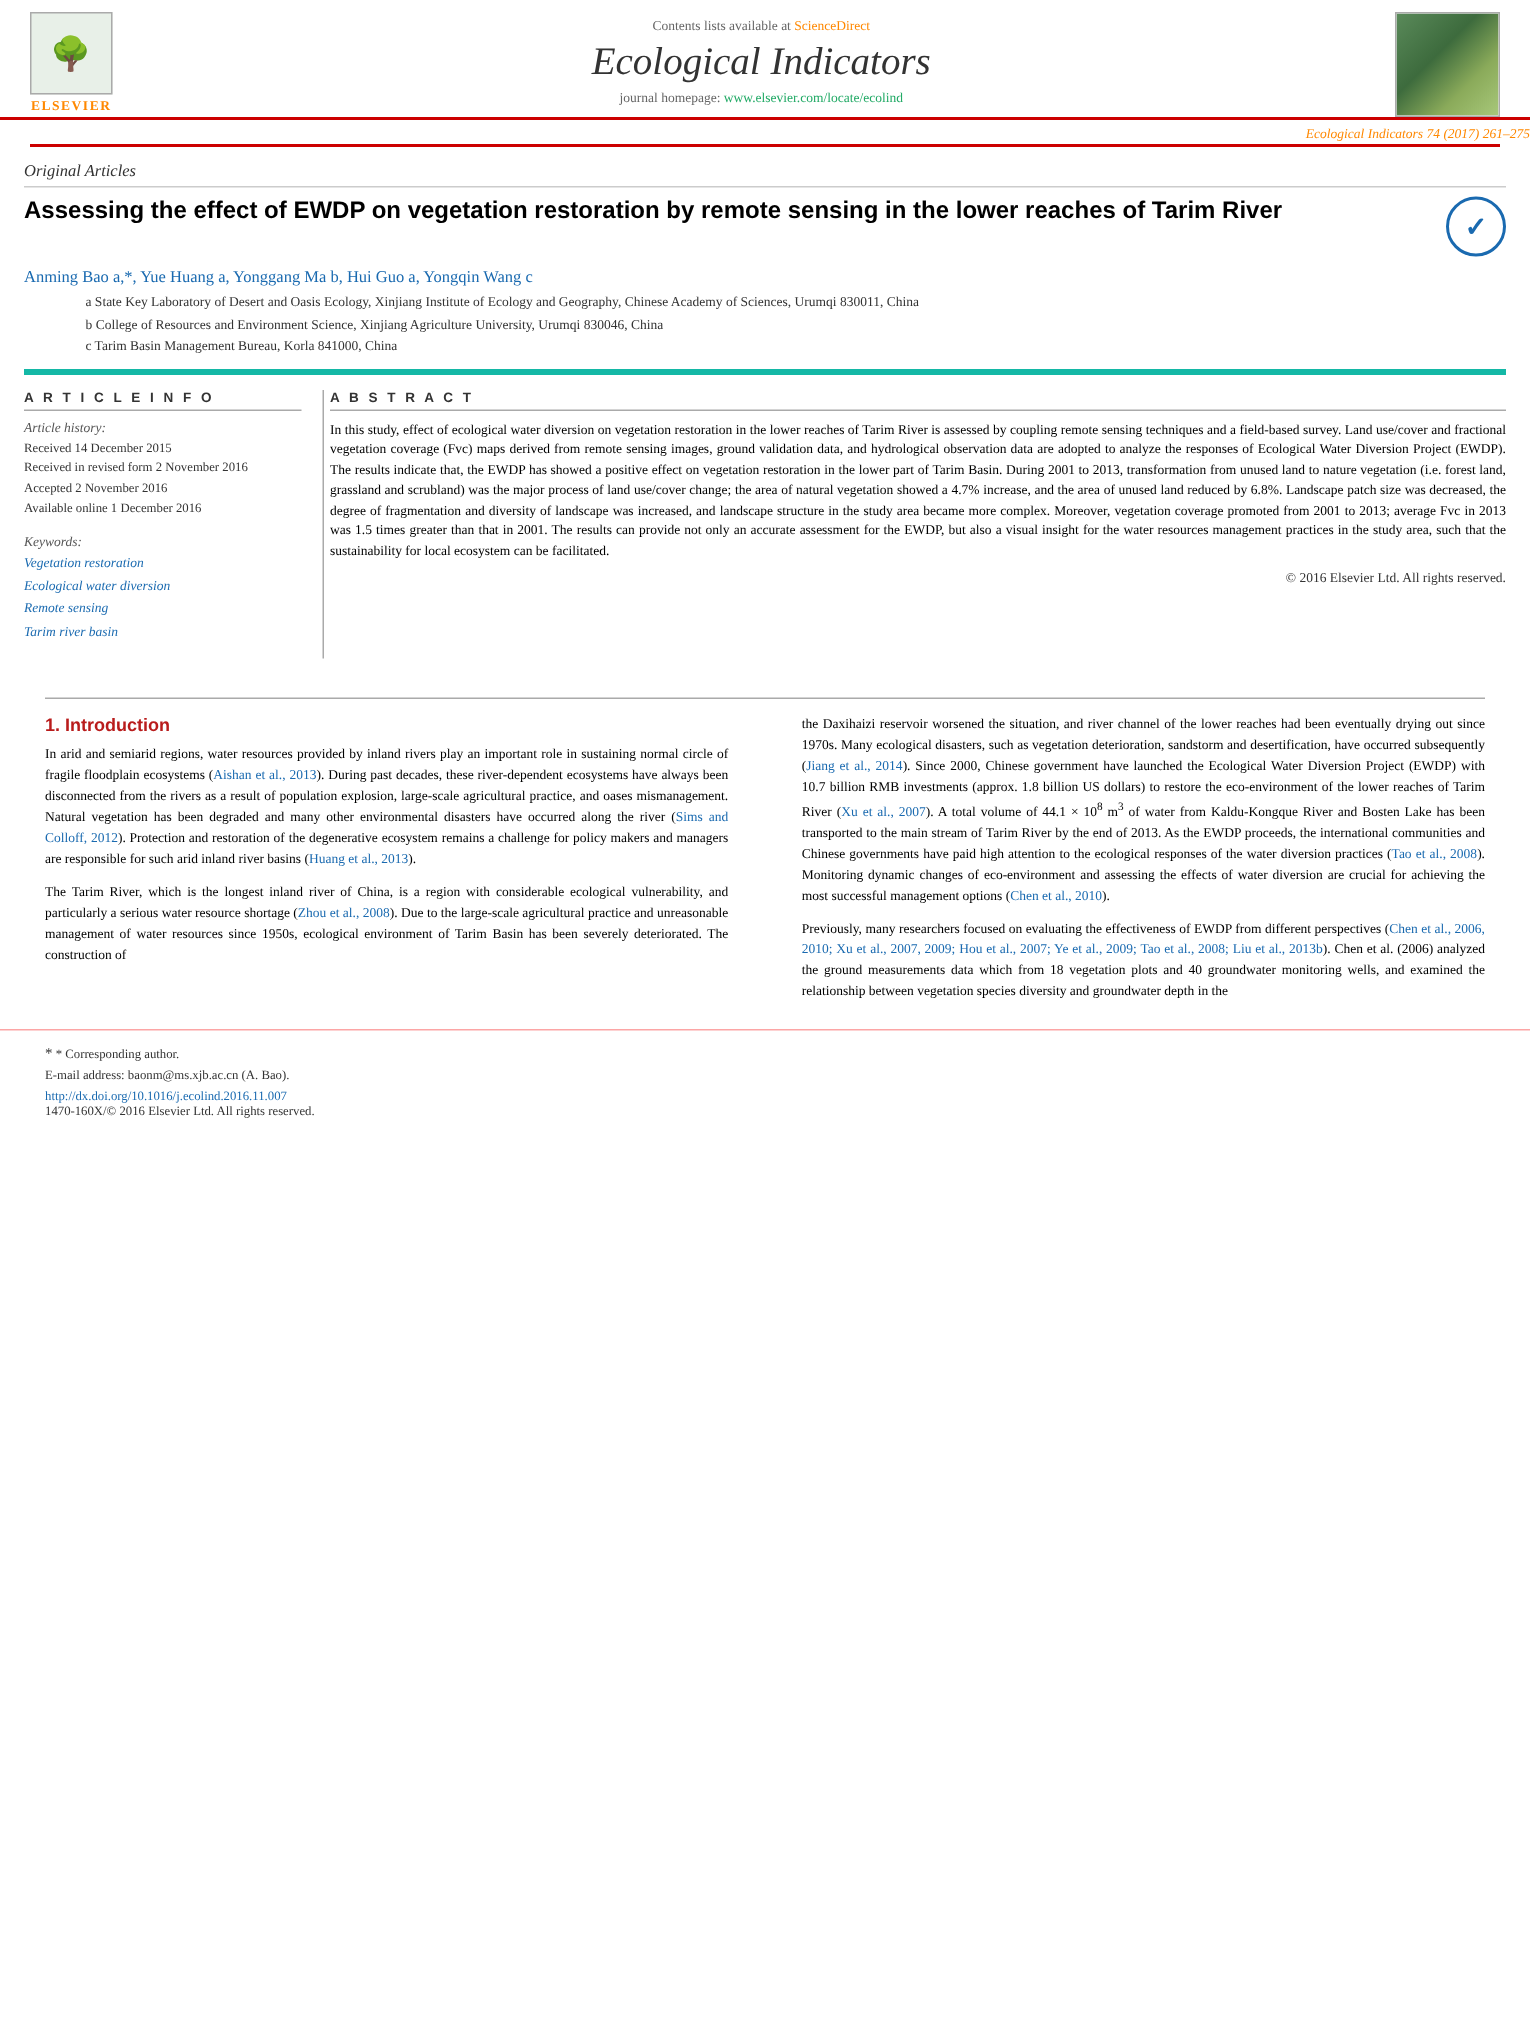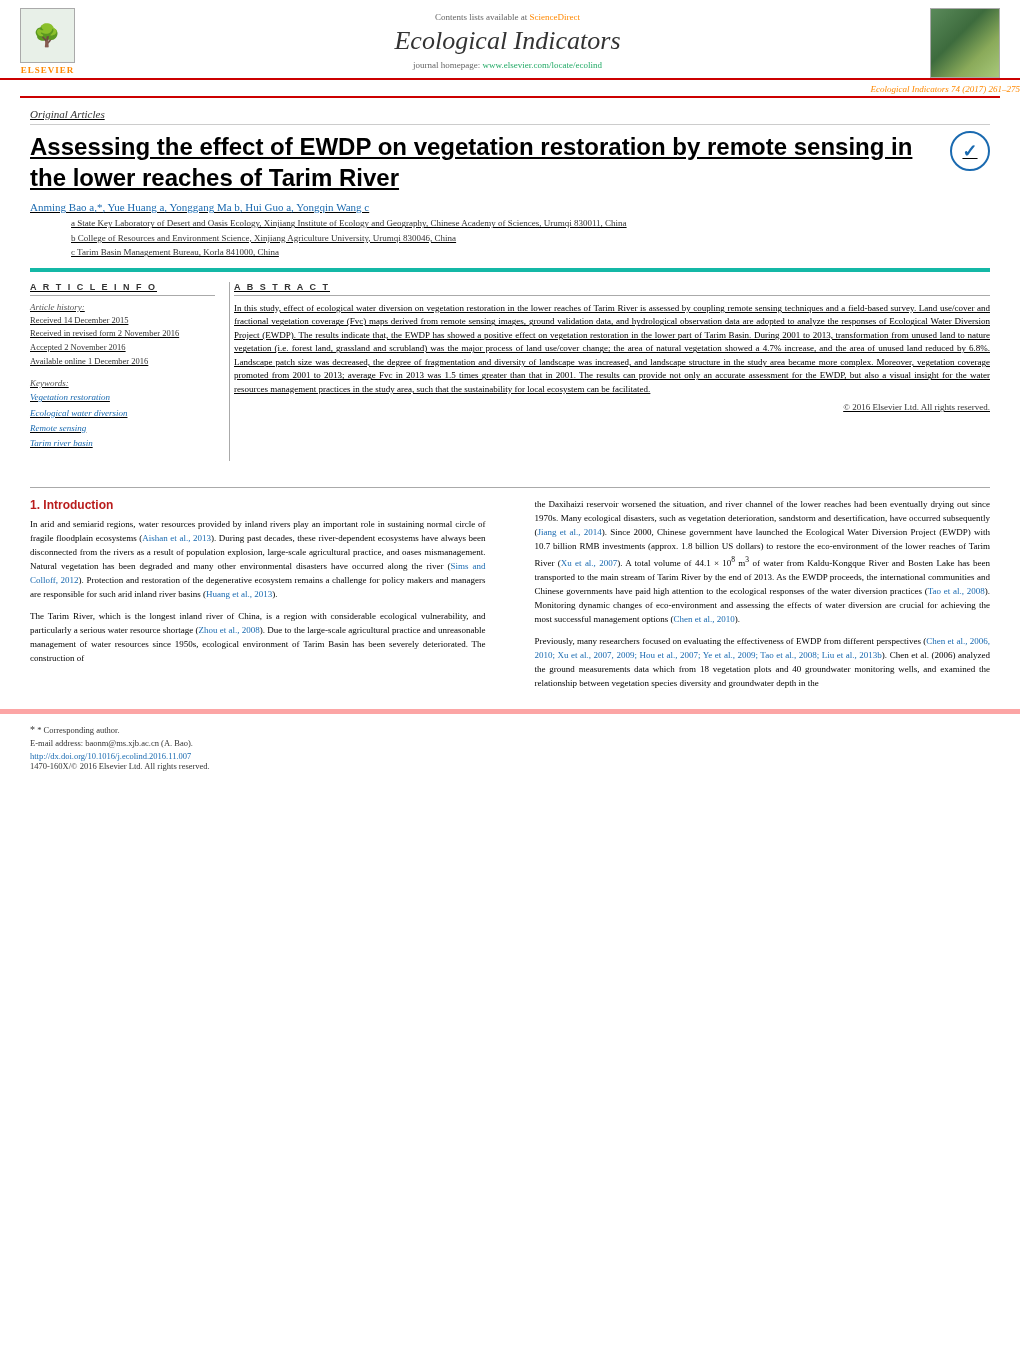--- a/index.html
+++ b/index.html
@@ -99,43 +99,42 @@
 
     
     .red-line {
       height: 2px;
       background: #c00;
       margin: 0 20px;
     }
 
     
     .article-container {
-      padding: 10px 30px;
-      text-decoration: underline;
+      padding: 10px 16px;
     }
 
     
     .article-type {
       font-size: 11px;
       font-style: italic;
       color: #333;
       margin-bottom: 6px;
       border-bottom: 1px solid #ccc;
       padding-bottom: 4px;
     }
 
     
     .title-area {
       display: flex;
       justify-content: space-between;
       align-items: flex-start;
       margin-bottom: 8px;
     }
     .article-title {
-      font-size: 24px;
+      font-size: 16px;
       font-weight: bold;
       font-family: Arial, sans-serif;
       color: #000;
       line-height: 1.3;
       flex: 1;
       padding-right: 20px;
     }
     .crossmark {
       width: 40px;
       height: 40px;
@@ -273,21 +272,21 @@
       text-align: justify;
       margin-bottom: 8px;
     }
     .body-text .ref-link {
       color: #1a6ab0;
     }
 
     
     .article-footer {
       padding: 8px 30px;
-      border-top: 5px solid #fca5a5;
+      border-top: 1px solid #fca5a5;
       margin-top: 10px;
     }
     .footnote {
       font-size: 8.5px;
       color: #333;
       line-height: 1.5;
     }
     .footnote .corr-symbol {
       font-size: 10px;
     }

